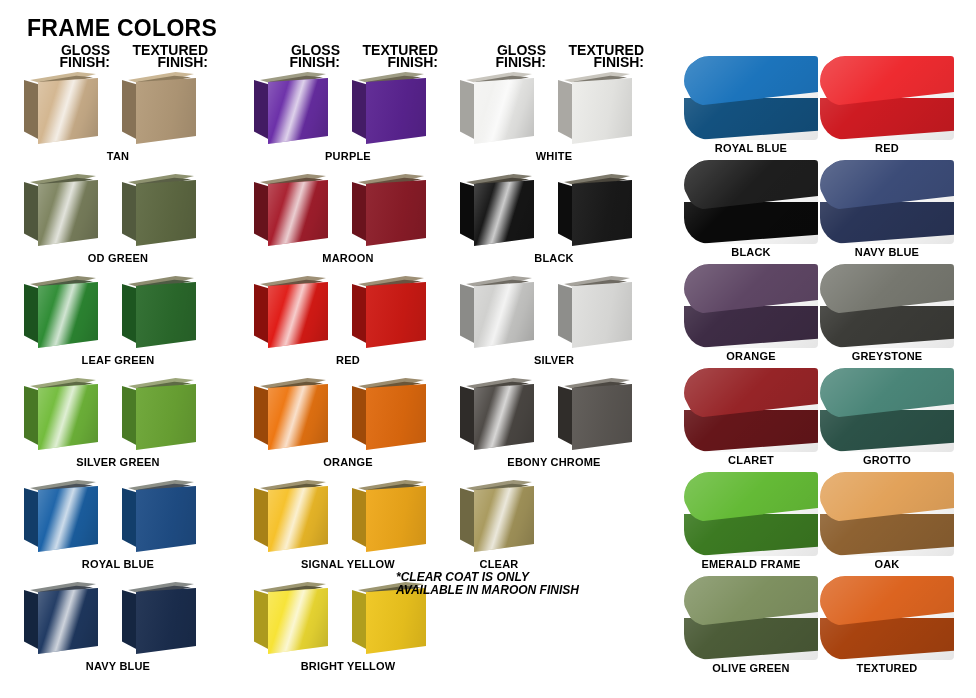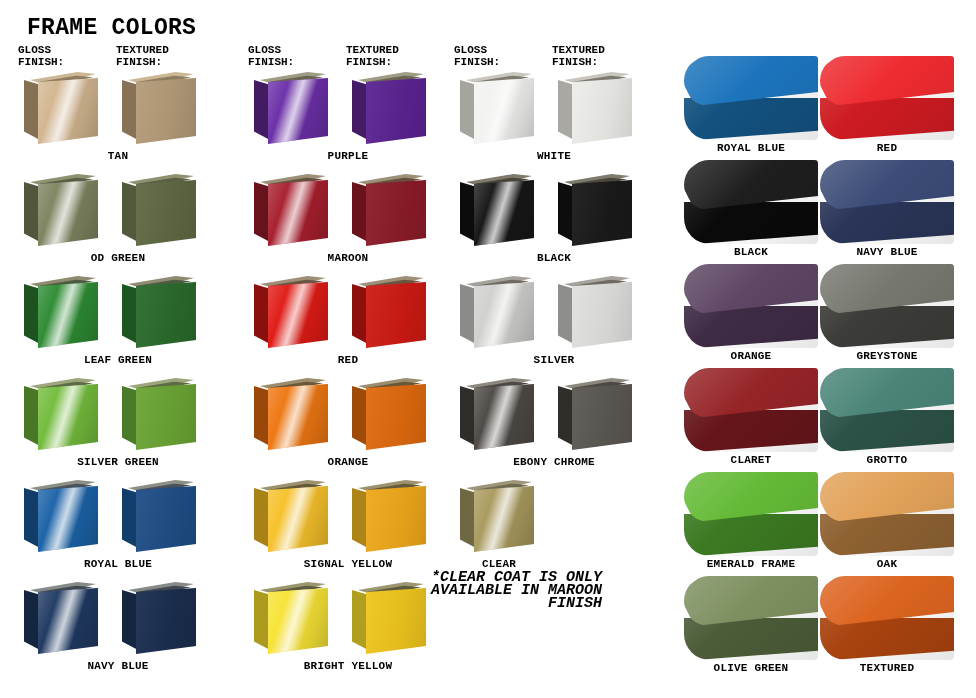--- a/index.html
+++ b/index.html
@@ -5,39 +5,39 @@
 <style>
   html,body{margin:0;padding:0;}
   body{
     width:976px;height:698px;
     background:#ffffff;
     font-family:"Liberation Sans","DejaVu Sans",sans-serif;
     color:#111;
     overflow:hidden;
     position:relative;
   }
-  .page{position:relative;width:788px;height:698px;font-family:Liberation Mono, monospace;}
+  .page{position:relative;width:788px;height:698px;}
 
   
   .section-title{
     position:absolute;
     font-size:23px;
     font-weight:bold;
     letter-spacing:.3px;
     color:#000;
     white-space:nowrap;
   }
   #frame-title{left:27px;top:15px;}
   #uph-title{left:682px;top:24px;}
 
   .finish-head{
     position:absolute;
     width:92px;
-    text-align:left;
-    font-size:11px;
+    text-align:right;
+    font-size:14px;
     font-weight:bold;
     line-height:12px;
     color:#000;
   }
 
   
   .frame-col{position:absolute;top:0;}
   .frame-row{position:absolute;width:192px;height:102px;}
   .pair{position:absolute;top:0;left:0;width:192px;height:80px;}
   .row-label{
@@ -48,22 +48,22 @@
     font-size:11px;
     font-weight:bold;
     letter-spacing:.2px;
     color:#000;
     white-space:nowrap;
   }
   .row-note{
     position:absolute;
     left:-20px;width:232px;
     top:93px;
-    text-align:right;
-    font-size:15px;
+    text-align:left;
+    font-size:12px;
     font-style:italic;
     font-weight:bold;
     line-height:13px;
     color:#000;
   }
 
   
   .box{
     position:absolute;
     width:78px;height:78px;

